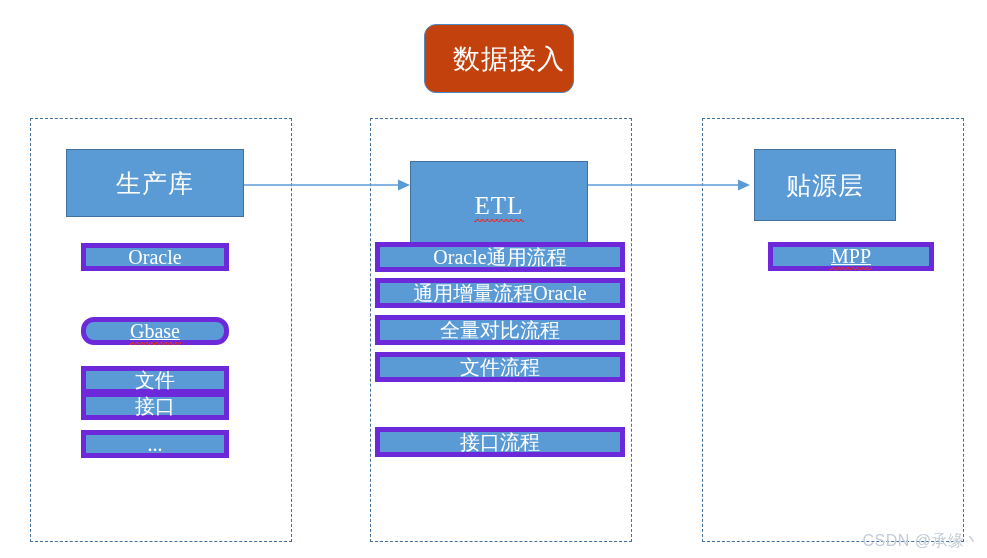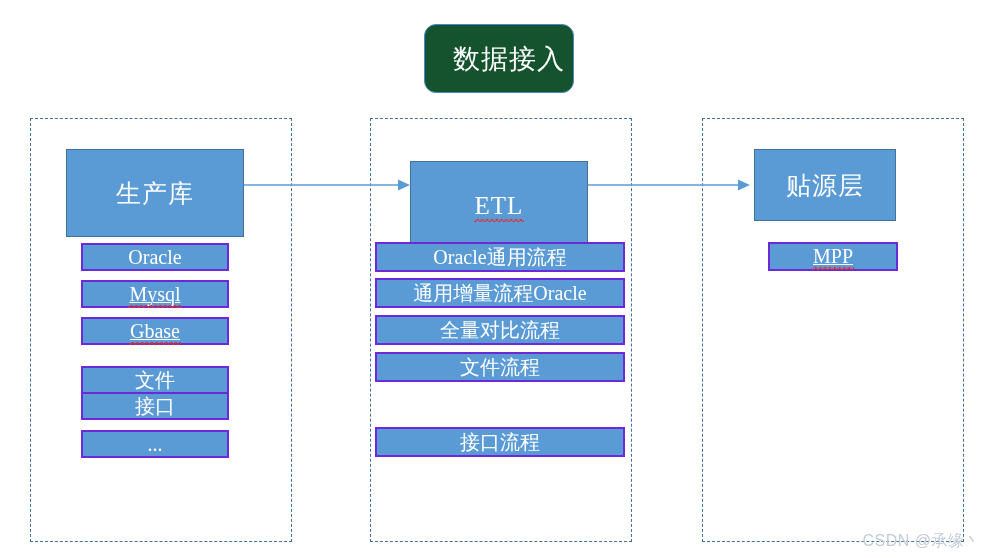--- a/index.html
+++ b/index.html
@@ -22,21 +22,21 @@
     height: 558px;
   }
 
   
   .title-pill {
     position: absolute;
     left: 424px;
     top: 24px;
     width: 150px;
     height: 69px;
-    background: #14532d;
+    background: #c2410c;
     border: 1px solid #4a8ac4;
     border-radius: 12px;
     display: flex;
     align-items: center;
     justify-content: center;
     color: #ffffff;
     font-family: "Liberation Serif", serif;
     font-size: 27px;
     letter-spacing: 1px;
     box-sizing: border-box;
@@ -61,48 +61,48 @@
     border: 1px solid #41719C;
     box-sizing: border-box;
     display: flex;
     align-items: center;
     justify-content: center;
     color: #ffffff;
     font-family: "Liberation Serif", serif;
     font-size: 25px;
     letter-spacing: 1px;
   }
-  #box-source { left: 66px;  top: 149px; width: 178px; height: 88px; }
+  #box-source { left: 66px;  top: 149px; width: 178px; height: 68px; }
   #box-etl    { left: 410px; top: 149px; width: 178px; height: 89px; margin-top: 12px; }
   #box-target { left: 754px; top: 149px; width: 142px; height: 72px; }
 
   .main-box .txt {
     position: relative;
     display: inline-block;
   }
 
   
   .item {
     position: absolute;
     background: #5B9BD5;
-    border: 2px solid #6d28d9;
+    border: 5px solid #6d28d9;
     box-sizing: border-box;
     display: flex;
     align-items: center;
     justify-content: center;
     color: #ffffff;
     font-family: "Liberation Serif", serif;
     font-size: 20px;
     white-space: nowrap;
   }
   .item .txt { position: relative; display: inline-block; }
 
   .col-source-item { left: 81px;  width: 148px; height: 28px; }
   .col-etl-item    { left: 375px; width: 250px; height: 30px; }
-  .col-target-item { left: 768px; width: 130px; height: 29px; }
+  .col-target-item { left: 768px; width: 166px; height: 29px; }
 
   
   .squiggle::after {
     content: "";
     position: absolute;
     left: -1px;
     right: -1px;
     bottom: -2px;
     height: 3px;
     background-image:
@@ -162,24 +162,21 @@
   </svg>
 
   <svg class="arrow-svg" style="left:588px; top:172px;" width="170" height="26" viewBox="0 0 170 26">
     <line x1="0" y1="13" x2="152" y2="13" stroke="#5B9BD5" stroke-width="1.6"></line>
     <polygon points="150,7.5 162,13 150,18.5" fill="#5B9BD5"></polygon>
   </svg>
 
   <div class="item col-source-item" style="top:243px;">
     <span class="txt">Oracle</span>
   </div>
-  <div class="item col-source-item" style="top:280px;">
-    <span class="txt squiggle underline-text">Mysql</span>
-  </div>
-  <div class="item col-source-item" style="top:317px;">
+  <div class="item col-source-item" style="top:317px;border-radius:13px;">
     <span class="txt squiggle underline-text">Gbase</span>
   </div>
   <div class="item col-source-item" style="top:354px;margin-top:12px;">
     <span class="txt">文件</span>
   </div>
   <div class="item col-source-item" style="top:392px;">
     <span class="txt">接口</span>
   </div>
   <div class="item col-source-item" style="top:430px;">
     <span class="txt">...</span>

